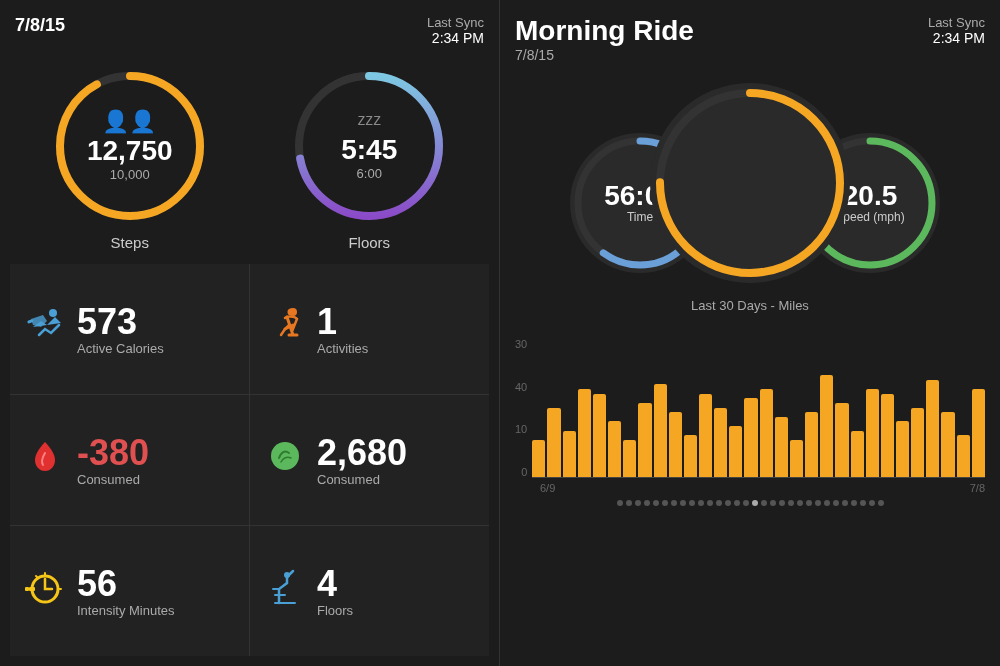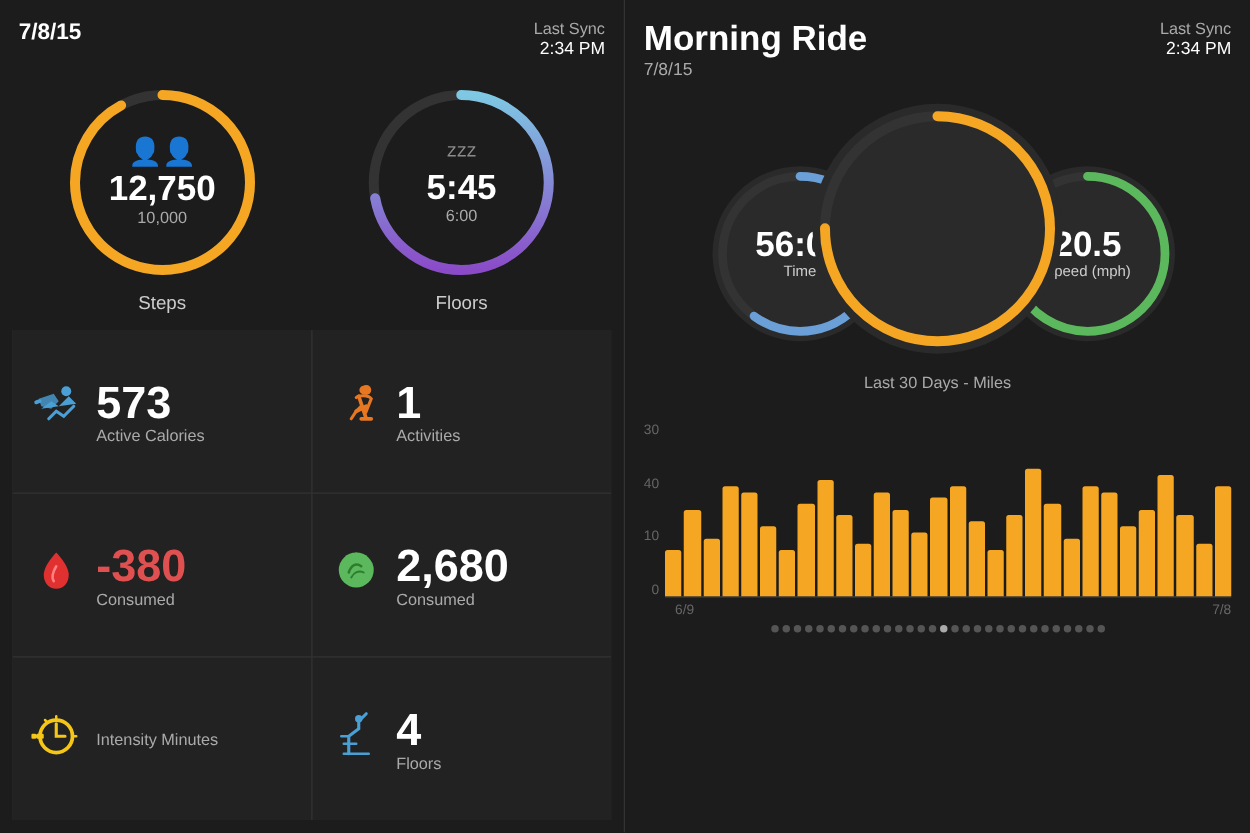--- a/index.html
+++ b/index.html
@@ -458,20 +458,21 @@
       <div class="stat-cell">
         <div class="stat-icon"><svg width="40" height="36" viewBox="0 0 40 36" fill="none">
     <circle cx="20" cy="20" r="13" stroke="#f5c518" stroke-width="3" fill="none"></circle>
     <path d="M20 10 L20 20 L27 20" stroke="#f5c518" stroke-width="2.5" stroke-linecap="round" fill="none"></path>
     <path d="M20 7 L20 4 M13 9 L11 7 M7 20 L4 20 M36 20 L33 20" stroke="#f5c518" stroke-width="2" stroke-linecap="round"></path>
     <path d="M6 20 L8 20 M4 20 L2 20" stroke="#f5c518" stroke-width="2" stroke-linecap="round"></path>
     <rect x="4" y="18" width="6" height="4" rx="1" fill="#f5c518"></rect>
     <rect x="0" y="18" width="4" height="4" rx="1" fill="#f5c518"></rect>
   </svg></div>
         <div class="stat-info">
+          <div class="stat-value">56</div>
           <div class="stat-label">Intensity Minutes</div>
         </div>
       </div>
       <div class="stat-cell">
         <div class="stat-icon"><svg width="40" height="36" viewBox="0 0 40 36" fill="none">
     <path d="M14 34 L14 20 L22 14 L22 8" stroke="#4a9fd5" stroke-width="2.5" fill="none" stroke-linecap="round"></path>
     <path d="M22 8 L28 2" stroke="#4a9fd5" stroke-width="2.5" stroke-linecap="round"></path>
     <circle cx="22" cy="6" r="3" fill="#4a9fd5"></circle>
     <path d="M10 34 L30 34 M10 26 L20 26 M8 20 L14 20" stroke="#4a9fd5" stroke-width="2" stroke-linecap="round"></path>
   </svg></div>

